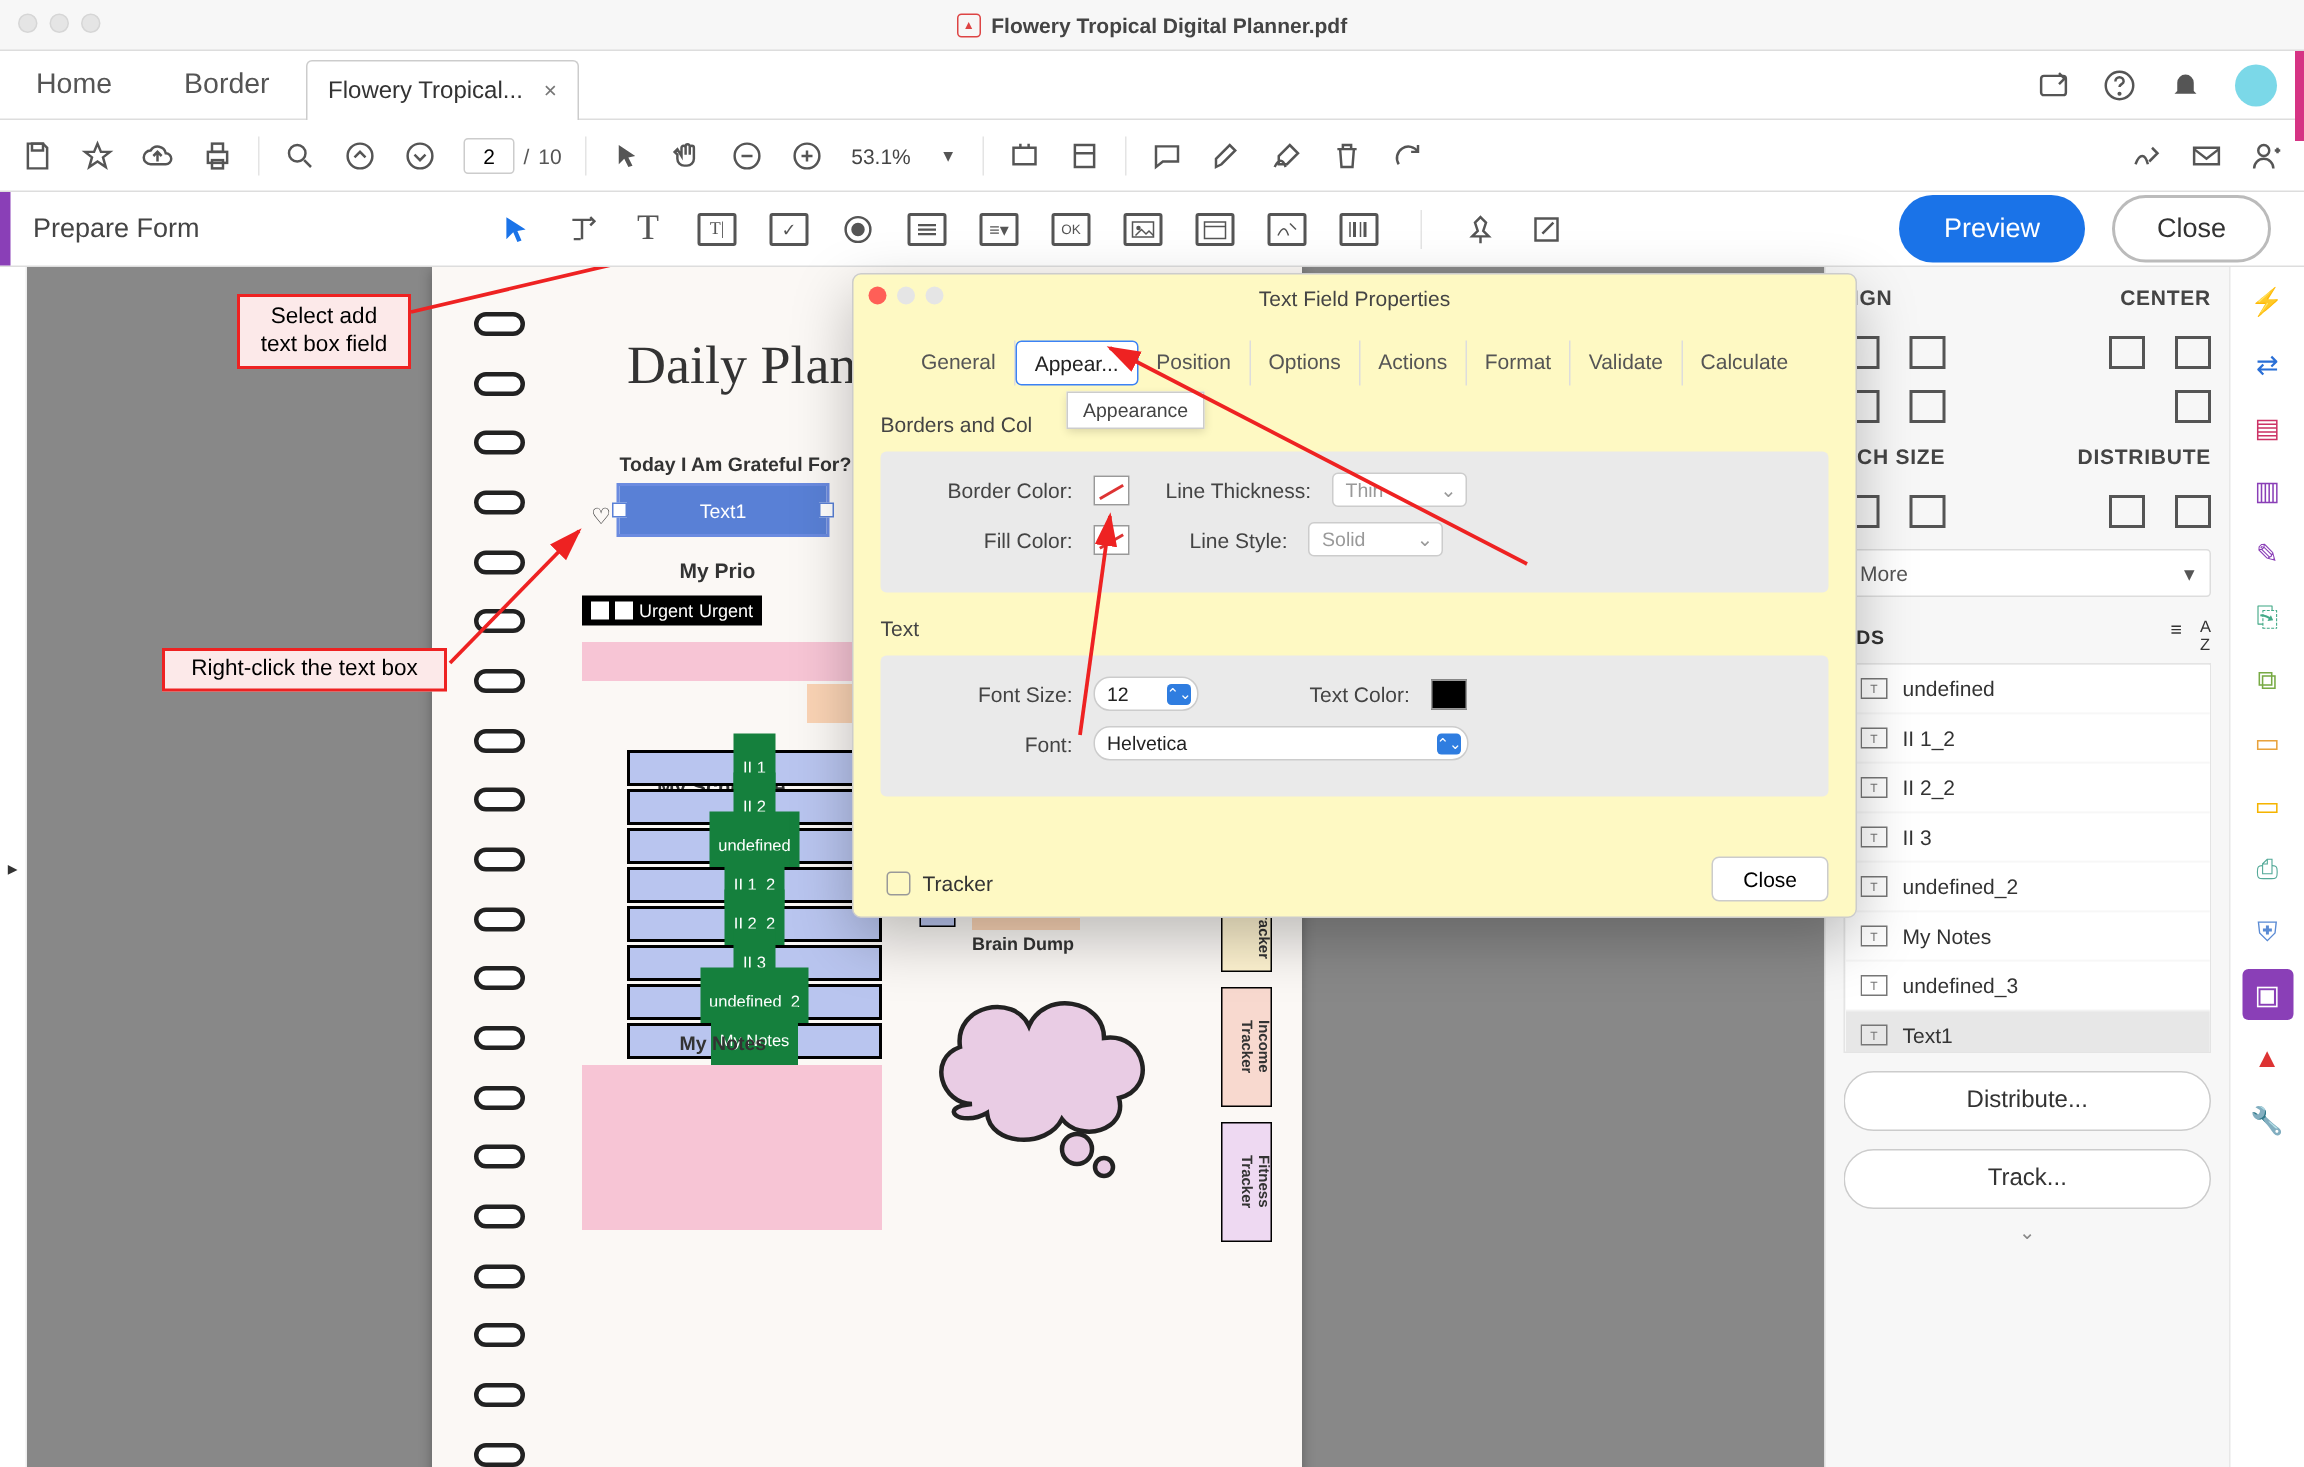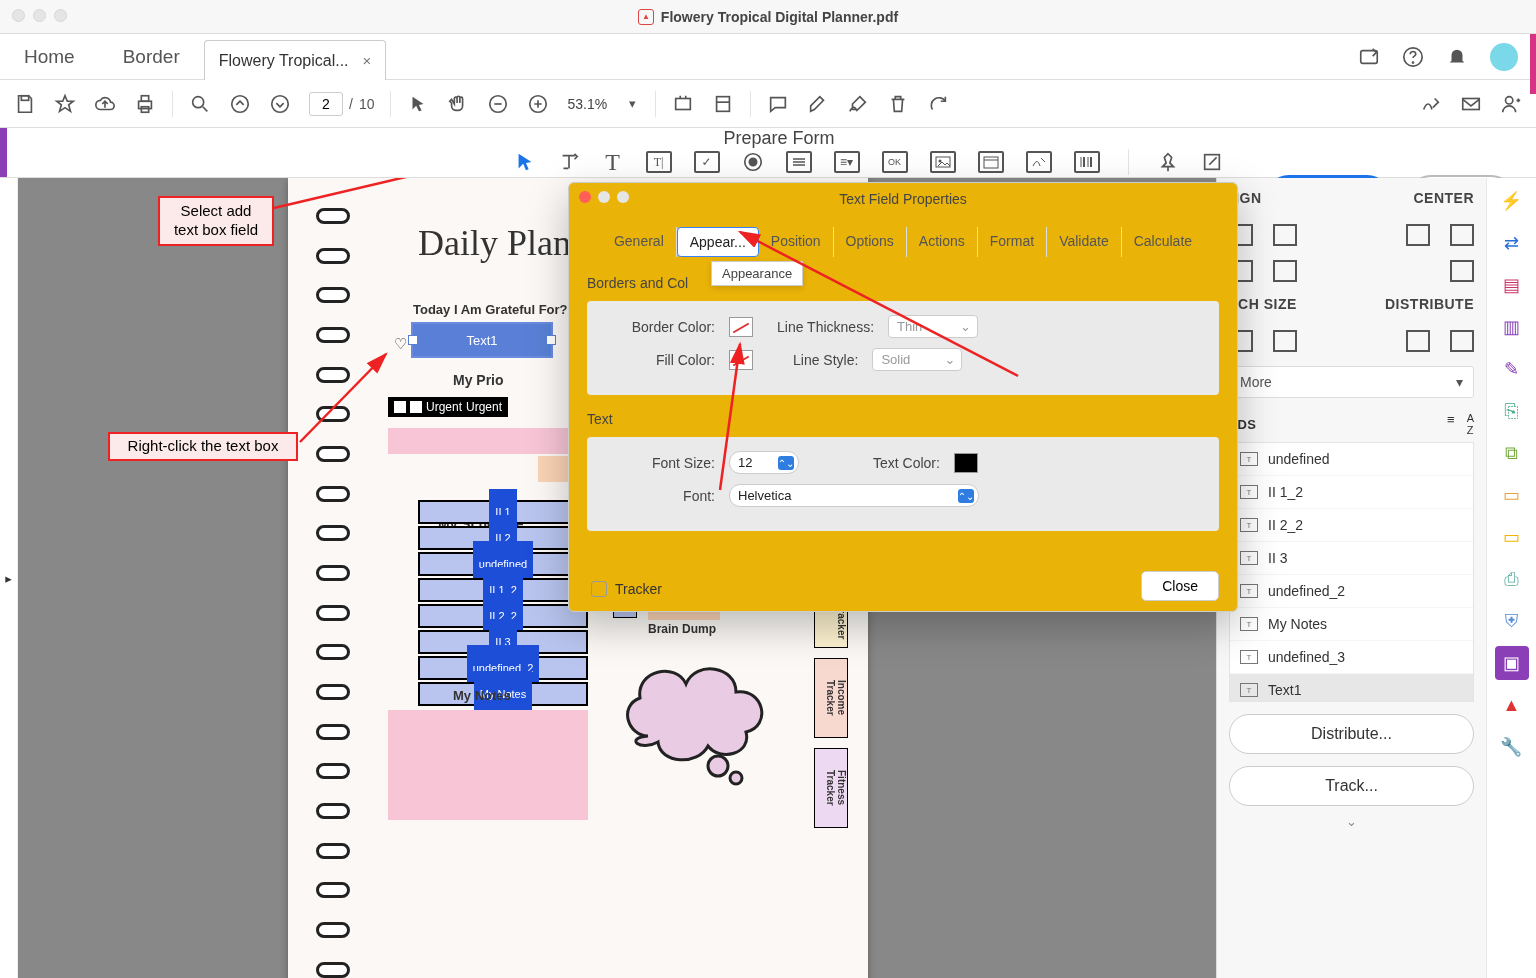--- a/index.html
+++ b/index.html
@@ -23,21 +23,21 @@
 
   
   .toolbar { height:48px; border-bottom:1px solid #ddd; display:flex; align-items:center; padding:0 14px; gap:16px; }
   .tb-group { display:flex; align-items:center; gap:18px; }
   .tb-sep { width:1px; height:26px; background:#e4e4e4; }
   .pagebox { display:flex; align-items:center; gap:6px; font-size:14px; color:#555; }
   .pagebox input { width:34px; height:24px; text-align:center; border:1px solid #ccc; border-radius:3px; font-size:14px; }
   .zoomval { font-size:14px; color:#444; }
 
   
-  .formbar { height:50px; border-bottom:1px solid #ddd; display:flex; align-items:center; position:relative;flex-direction:column; }
+  .formbar { height:50px; border-bottom:1px solid #ddd; display:flex; align-items:center; position:relative; }
   .purple-edge { position:absolute; left:0; top:0; width:7px; height:100%; background:#8a3fb7; }
   .formbar .label { margin-left:22px; font-size:18px; color:#444; }
   .formbar .tools { margin-left:200px; display:flex; align-items:center; gap:22px; }
   .formbar .tools .sq { width:26px; height:22px; border:2px solid #555; border-radius:2px; display:flex; align-items:center; justify-content:center; font-size:12px; color:#555; }
   .formbar .rightbtns { margin-left:auto; display:flex; gap:18px; padding-right:22px; }
   .btn-preview { background:#1a73e8; color:#fff; border:none; border-radius:24px; padding:10px 30px; font-size:18px; font-weight:500; }
   .btn-close { background:#fff; color:#333; border:2px solid #bbb; border-radius:24px; padding:10px 28px; font-size:18px; font-weight:500; }
 
   
   .main { position:absolute; top:178px; left:0; right:0; bottom:0; display:flex; }
@@ -59,21 +59,21 @@
   .textfield-box::before, .textfield-box::after { content:''; position:absolute; width:8px; height:8px; background:#fff; border:1px solid #5980d6; }
   .textfield-box::before { left:-5px; top:11px; }
   .textfield-box::after { right:-5px; top:11px; }
   .myprio { position:absolute; left:165px; top:194px; font-size:14px; font-weight:600; }
   .urgent { position:absolute; left:100px; top:219px; background:#000; color:#fff; font-size:12px; padding:3px 6px; display:flex; gap:4px; align-items:center; }
   .urgent .ub { width:12px;height:12px;background:#fff; }
   .pinkrow { position:absolute; left:100px; width:300px; height:26px; background:#f7c5d5; }
   .sched-title { position:absolute; left:150px; top:302px; font-size:14px; font-weight:600;margin-top:36px; }
   .sched-col { position:absolute; left:130px; top:322px; width:170px; }
   .sched-row { height:24px; background:#b9c5ef; border:2px solid #000; display:flex; align-items:center; justify-content:center; position:relative; margin-bottom:2px; }
-  .sched-row .tag { background:#1d4ed8; color:#fff; font-size:11px; padding:17px 6px; }
+  .sched-row .tag { background:#15803d; color:#fff; font-size:11px; padding:17px 6px; }
   .notes-title { position:absolute; left:165px; top:510px; font-size:13px; font-weight:600; }
   .letterbox { position:absolute; width:24px; height:24px; background:#b9c5ef; border:1px solid #000; display:flex; align-items:center; justify-content:center; font-size:13px; font-weight:600; }
   .peachbox { position:absolute; width:72px; height:26px; background:#fbd4b5; }
   .tracker { position:absolute; right:20px; width:34px; height:80px; background:#fef3d0; border:1px solid #000; writing-mode:vertical-rl; text-align:center; font-size:10px; font-weight:600; padding:4px 0; }
   .braindump { position:absolute; left:360px; top:444px; font-size:12px; font-weight:600; }
   .cloud { position:absolute; left:320px; top:468px; width:190px; height:140px; }
 
   
   .annot { position:absolute; border:2px solid #e22; background:#fce9e9; color:#000; font-size:15px; padding:4px 8px; text-align:center; line-height:1.25; }
   .annot.nobg { background:transparent; }
@@ -86,21 +86,21 @@
   .rp-more { background:#fff; border:1px solid #ddd; border-radius:3px; padding:7px 10px; font-size:14px; color:#555; display:flex; justify-content:space-between; }
   .rp-fields { margin-top:14px; }
   .rp-fields .hdr { display:flex; justify-content:space-between; align-items:center; margin-bottom:6px; }
   .rp-list { background:#fff; border:1px solid #e4e4e4; max-height:260px; overflow:auto; }
   .rp-list .item { padding:8px 10px; font-size:14px; color:#333; display:flex; align-items:center; gap:10px; border-bottom:1px solid #f4f4f4; }
   .rp-list .item.sel { background:#e7e7e7; }
   .rp-list .fi { width:18px; height:14px; border:1.5px solid #777; display:inline-flex; align-items:center; justify-content:center; font-size:8px; color:#777; }
   .rp-btn { width:100%; background:#fff; border:1px solid #ccc; border-radius:20px; padding:10px; font-size:16px; color:#333; margin-top:12px; }
 
   
-  .dialog { position:absolute; left:568px; top:182px; width:670px; height:430px; background:#eab308; border:1px solid #ccc; border-radius:6px; box-shadow:0 14px 40px rgba(0,0,0,.25); z-index:50; }
+  .dialog { position:absolute; left:568px; top:182px; width:670px; height:430px; background:#fef9c3; border:1px solid #ccc; border-radius:6px; box-shadow:0 14px 40px rgba(0,0,0,.25); z-index:50; }
   .dlg-traffic { position:absolute; top:8px; left:10px; display:flex; gap:7px; }
   .dlg-traffic span { width:12px;height:12px;border-radius:50%; }
   .dlg-title { text-align:center; font-size:14px; color:#444; padding-top:8px; }
   .dlg-tabs { display:flex; justify-content:center; gap:0; margin-top:20px; font-size:14px; }
   .dlg-tabs span { padding:6px 12px; color:#555; border-right:1px solid #ddd; }
   .dlg-tabs span:last-child { border-right:none; }
   .dlg-tabs span.active { background:#fff; border:1.5px solid #3b82f6; border-radius:4px; color:#222; }
   .dlg-body { padding:18px 18px; }
   .dlg-group { background:#eaeaea; border-radius:4px; padding:14px 18px; margin-bottom:16px; }
   .dlg-row { display:flex; align-items:center; gap:14px; margin-bottom:10px; font-size:14px; color:#444; }

